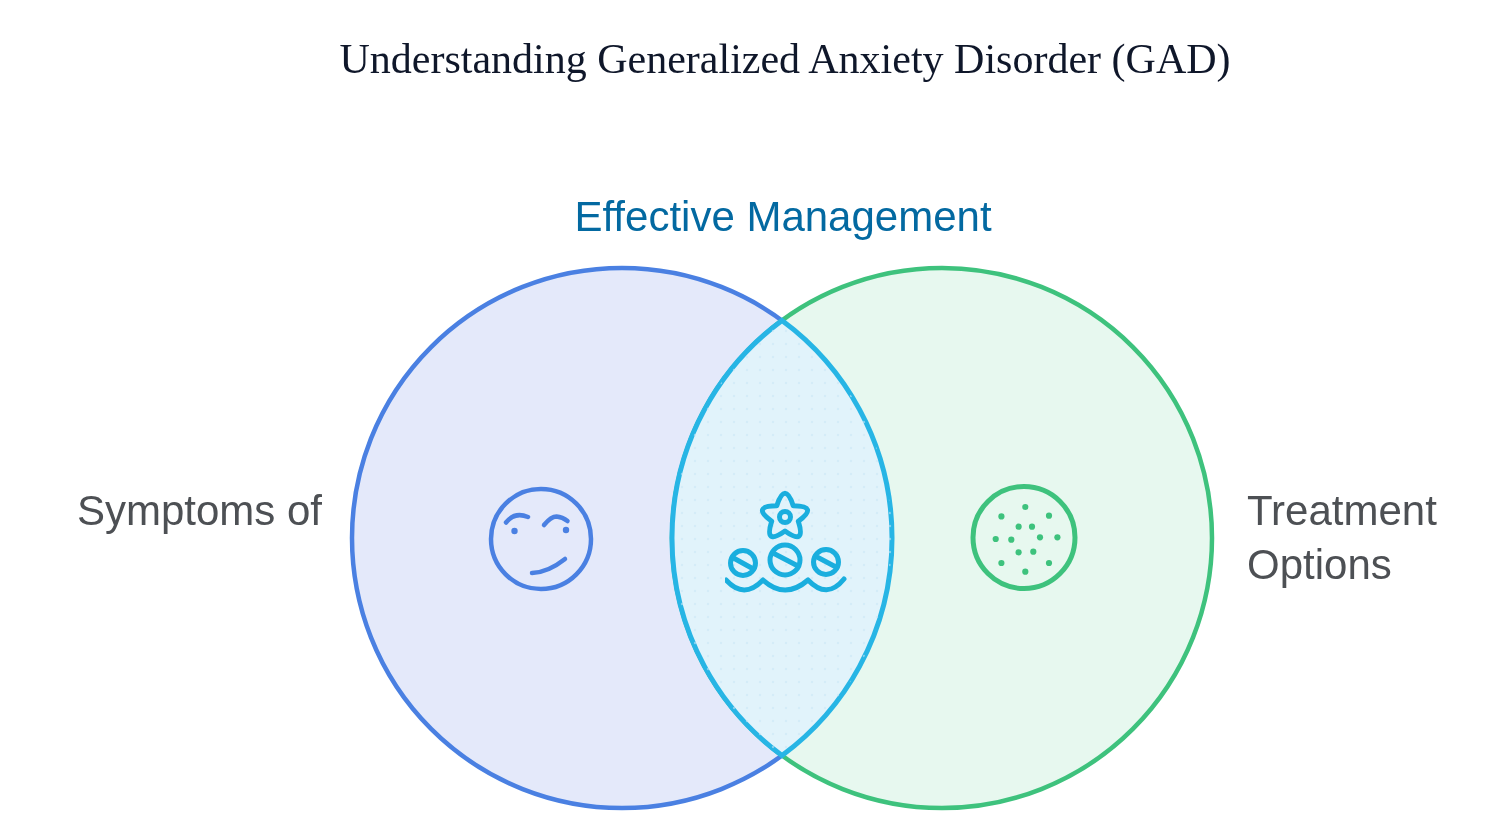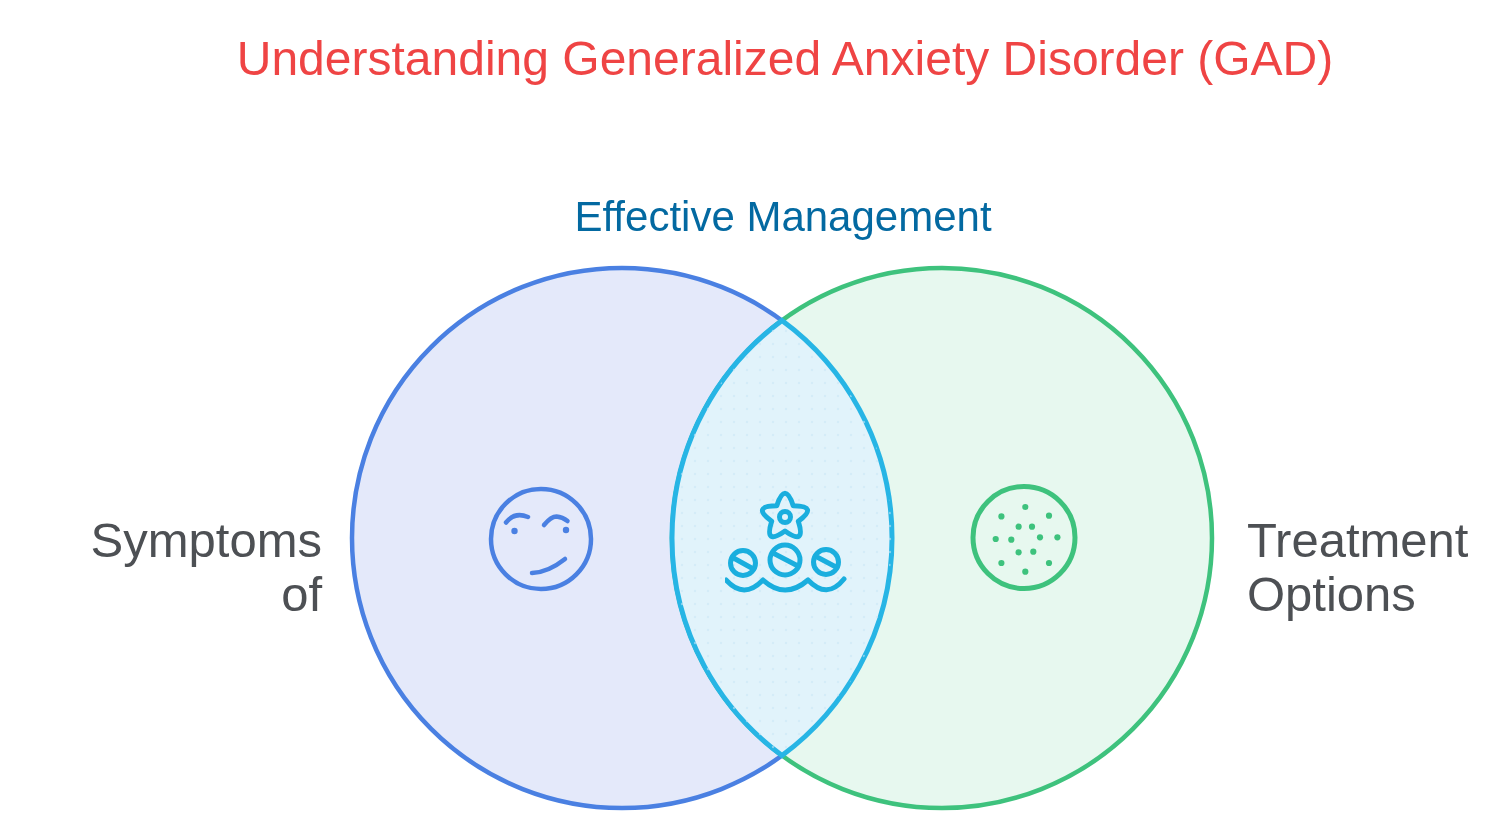--- a/index.html
+++ b/index.html
@@ -3,29 +3,29 @@
 <meta charset="utf-8">
 <style>
   html,body{margin:0;padding:0;}
   body{
     width:1512px;height:840px;position:relative;overflow:hidden;
     background:#ffffff;
     font-family:"Liberation Sans","DejaVu Sans",sans-serif;
   }
   .page-title{
     position:absolute;left:785px;top:34px;transform:translateX(-50%);
-    font-size:48px;line-height:50px;color:#ef4444;white-space:nowrap;
+    font-size:42px;line-height:50px;color:#0f172a;white-space:nowrap;font-family:Liberation Serif, serif;
   }
   .intersection-label{
     position:absolute;left:783px;top:192px;transform:translateX(-50%);
     font-size:42px;line-height:50px;color:#0369a1;white-space:nowrap;
   }
   .set-label{
-    position:absolute;top:513px;
-    font-size:49px;line-height:54px;color:#4d5054;
+    position:absolute;top:484px;
+    font-size:42px;line-height:54px;color:#4d5054;
   }
   .set-label.left{left:40px;width:282px;text-align:right;}
   .set-label.right{left:1247px;width:280px;text-align:left;}
   .venn-svg{position:absolute;left:0;top:0;}
   .icon-svg{position:absolute;}
   .icon-face{left:485px;top:483px;}
   .icon-team{left:725px;top:480px;}
   .icon-pill{left:968px;top:483px;}
 </style>
 </head>

